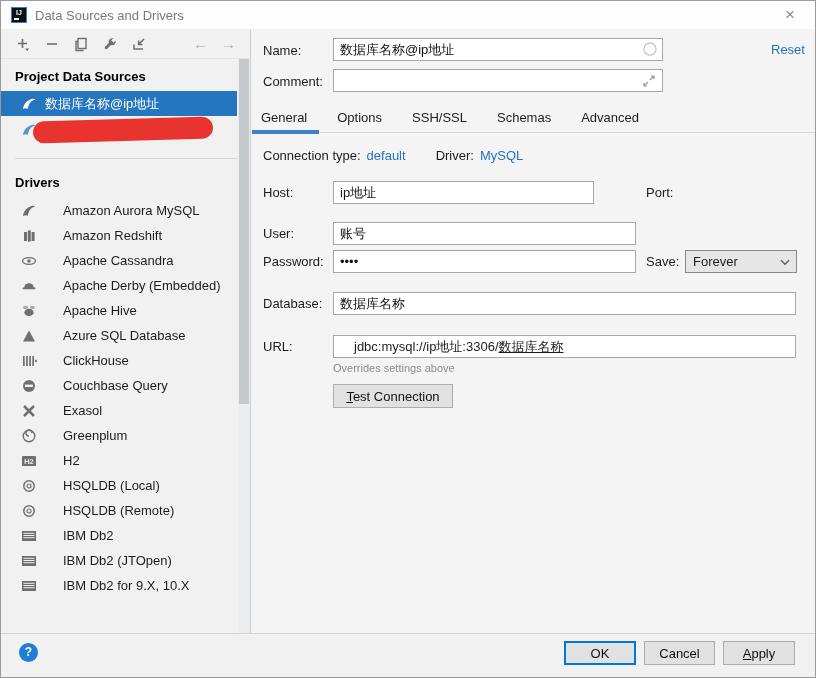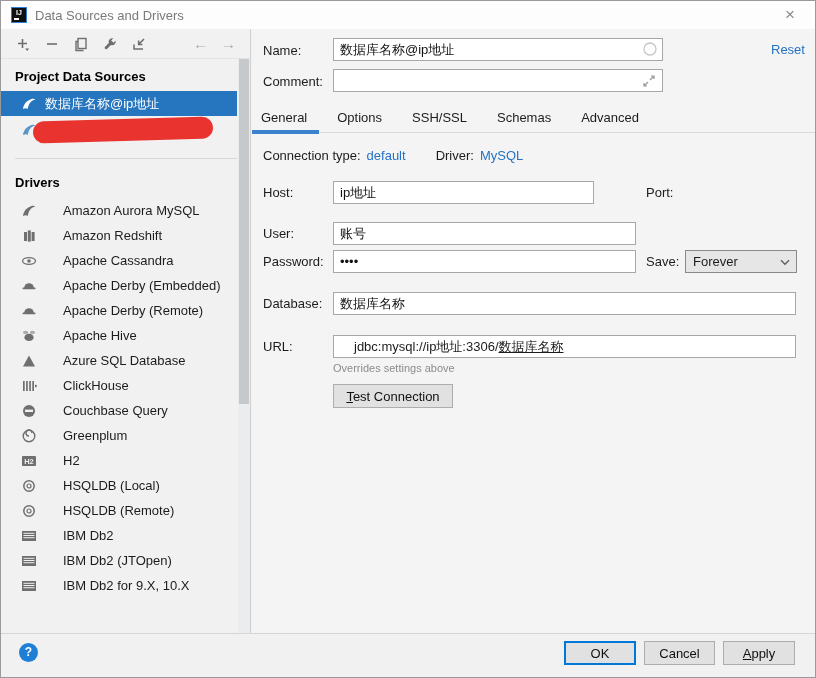--- a/index.html
+++ b/index.html
@@ -186,29 +186,20 @@
             <svg xmlns="http://www.w3.org/2000/svg" viewBox="0 0 16 16" width="16" height="16">
               <path d="M3.2 10a4.8 4.8 0 0 1 9.6 0z" fill="currentColor"></path>
               <rect x="1.5" y="9.6" width="13" height="1.7" rx="0.8" fill="currentColor"></rect>
             </svg>
           </span>
           <span class="drv-label">Apache Derby (Embedded)</span>
         </div>
         <div class="driver-row">
           <span class="drv-icon">
             <svg xmlns="http://www.w3.org/2000/svg" viewBox="0 0 16 16" width="16" height="16">
-              <path d="M3.2 10a4.8 4.8 0 0 1 9.6 0z" fill="currentColor"></path>
-              <rect x="1.5" y="9.6" width="13" height="1.7" rx="0.8" fill="currentColor"></rect>
-            </svg>
-          </span>
-          <span class="drv-label">Apache Derby (Remote)</span>
-        </div>
-        <div class="driver-row">
-          <span class="drv-icon">
-            <svg xmlns="http://www.w3.org/2000/svg" viewBox="0 0 16 16" width="16" height="16">
               <ellipse cx="8" cy="9.4" rx="4.6" ry="3.6" fill="currentColor"></ellipse>
               <ellipse cx="4.6" cy="4.4" rx="2.6" ry="1.7" fill="currentColor" opacity="0.55"></ellipse>
               <ellipse cx="11.4" cy="4.4" rx="2.6" ry="1.7" fill="currentColor" opacity="0.55"></ellipse>
             </svg>
           </span>
           <span class="drv-label">Apache Hive</span>
         </div>
         <div class="driver-row">
           <span class="drv-icon">
             <svg xmlns="http://www.w3.org/2000/svg" viewBox="0 0 16 16" width="16" height="16">
@@ -230,20 +221,28 @@
           <span class="drv-label">ClickHouse</span>
         </div>
         <div class="driver-row">
           <span class="drv-icon">
             <svg xmlns="http://www.w3.org/2000/svg" viewBox="0 0 16 16" width="16" height="16">
               <circle cx="8" cy="8" r="6" fill="currentColor"></circle>
               <rect x="4" y="6.6" width="8" height="2.4" fill="#f1f1f1"></rect>
             </svg>
           </span>
           <span class="drv-label">Couchbase Query</span>
+        </div>
+        <div class="driver-row">
+          <span class="drv-icon">
+            <svg xmlns="http://www.w3.org/2000/svg" viewBox="0 0 16 16" width="16" height="16">
+              <path d="M3 3l10 10M13 3 3 13" stroke="currentColor" stroke-width="2.5" fill="none"></path>
+            </svg>
+          </span>
+          <span class="drv-label">Exasol</span>
         </div>
         <div class="driver-row">
           <span class="drv-icon">
             <svg xmlns="http://www.w3.org/2000/svg" viewBox="0 0 16 16" width="16" height="16">
               <circle cx="8" cy="8" r="5.8" fill="none" stroke="currentColor" stroke-width="1.4"></circle>
               <path d="M8 8a3 3 0 1 1 3-3" fill="none" stroke="currentColor" stroke-width="1.4"></path>
             </svg>
           </span>
           <span class="drv-label">Greenplum</span>
         </div>

